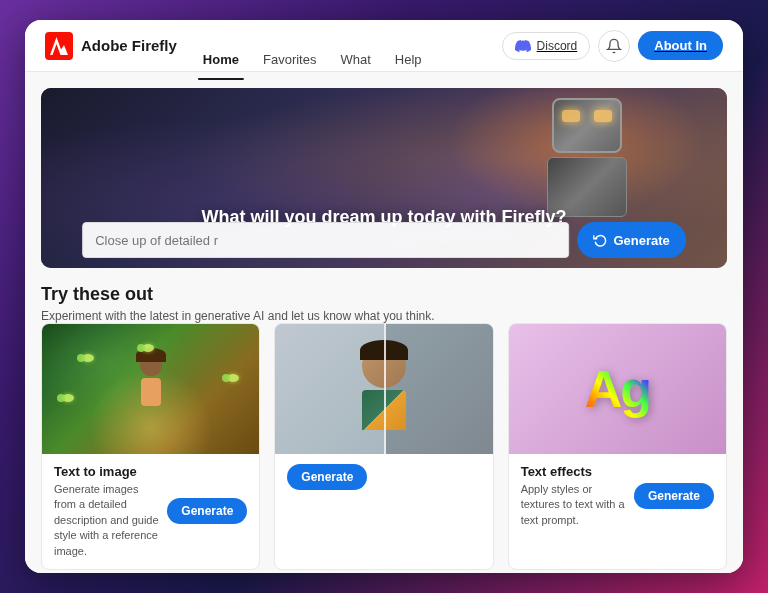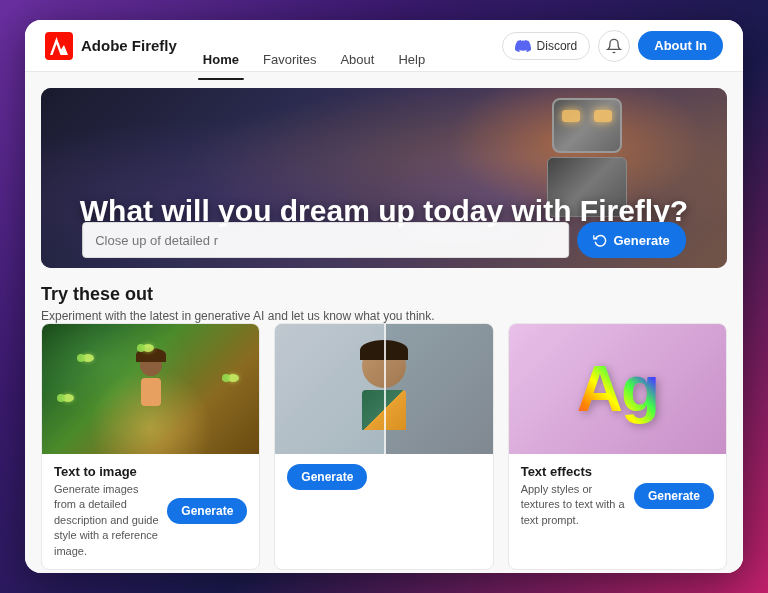--- a/index.html
+++ b/index.html
@@ -86,20 +86,21 @@
       width: calc(100% - 10px);
       height: 2px;
       background: #1a1a1a;
       border-radius: 1px;
     }
     .header-right {
       display: flex;
       align-items: center;
       gap: 8px;
       flex-shrink: 0;
+      text-decoration: underline;
     }
     .discord-btn {
       display: flex;
       align-items: center;
       gap: 6px;
       padding: 5px 12px;
       border: 1px solid #ddd;
       border-radius: 20px;
       background: #fff;
       cursor: pointer;
@@ -208,21 +209,21 @@
       margin: 4px auto 0;
       border: 1px solid #888;
     }
     .hero-text {
       position: absolute;
       bottom: 40px;
       left: 0;
       right: 0;
       text-align: center;
       color: #fff;
-      font-size: 30px;
+      font-size: 18px;
       font-weight: 700;
       text-shadow: 0 2px 8px rgba(0,0,0,0.5);
       padding: 0 20px;
     }
     .hero-search {
       position: absolute;
       bottom: 10px;
       left: 50%;
       transform: translateX(-50%);
       width: 88%;
@@ -407,21 +408,21 @@
     }
 
     
     .card-img-3 {
       background: linear-gradient(135deg, #e8c0e8 0%, #d8a8d8 50%, #c890c8 100%);
       display: flex;
       align-items: center;
       justify-content: center;
     }
     .ag-text {
-      font-size: 64px;
+      font-size: 52px;
       font-weight: 900;
       background: linear-gradient(45deg, #ff4444, #ff8800, #ffff00, #44ff44, #4444ff, #ff44ff);
       -webkit-background-clip: text;
       -webkit-text-fill-color: transparent;
       background-clip: text;
       filter: drop-shadow(2px 2px 4px rgba(0,0,0,0.3));
       font-family: Arial Black, sans-serif;
       letter-spacing: -2px;
       text-shadow: none;
     }
@@ -482,21 +483,21 @@
           <polygon points="0,18 6.5,0 13,18 10.5,18 6.5,7 2.5,18"></polygon>
           <polygon points="10,14 11.5,18 18,18 14,8"></polygon>
         </svg>
       </div>
       <span class="app-name">Adobe Firefly</span>
     </div>
 
     <nav class="nav">
       <span class="nav-item active">Home</span>
       <span class="nav-item">Favorites</span>
-      <span class="nav-item">About</span>
+      <span class="nav-item">What</span>
       <span class="nav-item">Help</span>
     </nav>
 
     <div class="header-right">
       <button class="discord-btn">
         <svg class="discord-icon-svg" viewBox="0 0 24 24" fill="#5865f2">
           <path d="M20.317 4.37a19.791 19.791 0 0 0-4.885-1.515.074.074 0 0 0-.079.037c-.21.375-.444.864-.608 1.25a18.27 18.27 0 0 0-5.487 0 12.64 12.64 0 0 0-.617-1.25.077.077 0 0 0-.079-.037A19.736 19.736 0 0 0 3.677 4.37a.07.07 0 0 0-.032.027C.533 9.046-.32 13.58.099 18.057c.002.022.015.043.033.054a19.96 19.96 0 0 0 5.993 3.03.078.078 0 0 0 .084-.028 14.09 14.09 0 0 0 1.226-1.994.076.076 0 0 0-.041-.106 13.158 13.158 0 0 1-1.872-.892.077.077 0 0 1-.008-.128 10.2 10.2 0 0 0 .372-.292.074.074 0 0 1 .077-.01c3.928 1.793 8.18 1.793 12.062 0a.074.074 0 0 1 .078.01c.12.098.246.198.373.292a.077.077 0 0 1-.006.127 12.299 12.299 0 0 1-1.873.892.077.077 0 0 0-.041.107c.36.698.772 1.362 1.225 1.993a.076.076 0 0 0 .084.028 19.839 19.839 0 0 0 6.002-3.03.077.077 0 0 0 .032-.054c.5-5.177-.838-9.674-3.549-13.66a.061.061 0 0 0-.031-.03z"></path>
         </svg>
         <span>Discord</span>
       </button>

